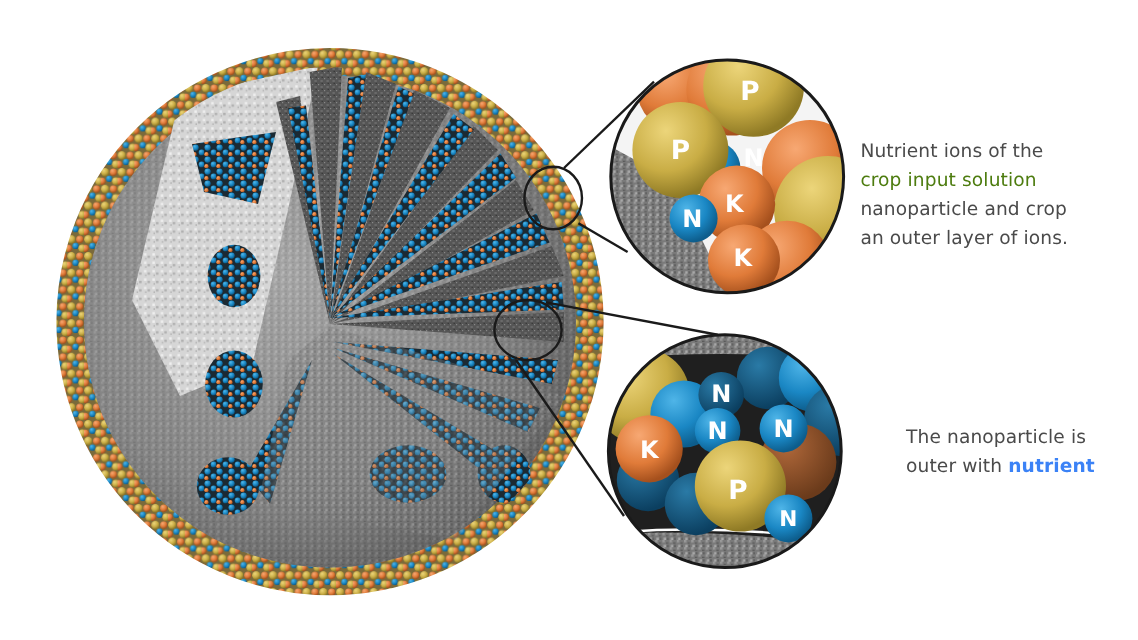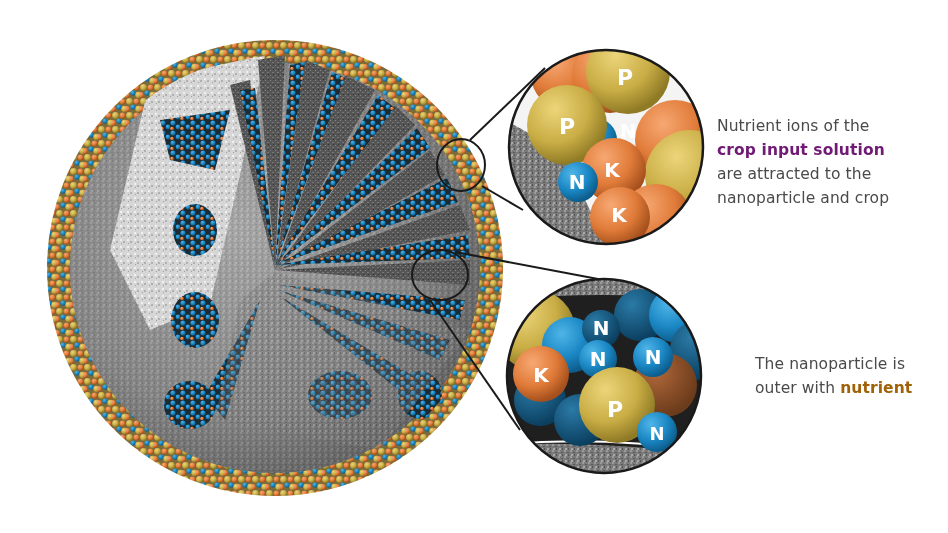--- a/index.html
+++ b/index.html
@@ -1,21 +1,21 @@
 <!DOCTYPE html>
 <html><head>
 <meta charset="utf-8">
 <style>
   html,body{margin:0;padding:0;background:#ffffff;}
   body{width:948px;height:533px;position:relative;overflow:hidden;font-family:"DejaVu Sans","Liberation Sans",sans-serif;}
   .stage{position:absolute;left:0;top:0;width:948px;height:533px;}
   svg{position:absolute;left:0;top:0;}
   .caption{position:absolute;color:#4a4a4a;font-size:15.5px;line-height:24px;letter-spacing:0.1px;}
-  .caption .hl-orange{color:#701a75;font-weight:bold;}
-  .caption .hl-blue{color:#a16207;font-weight:bold;}
+  .caption .hl-orange{color:#4d7c0f;font-weight:normal;}
+  .caption .hl-blue{color:#3b82f6;font-weight:bold;}
   .cap1{left:717px;top:79px;width:220px;margin-top:35px;}
   .cap2{left:719px;top:352px;width:220px;margin-left:36px;}
   .ion-label{font-family:"DejaVu Sans","Liberation Sans",sans-serif;font-weight:bold;fill:#ffffff;text-anchor:middle;dominant-baseline:central;}
 </style>
 </head>
 <body>
 
 <div class="stage">
 <svg width="948" height="533" viewBox="0 0 948 533">
   <defs>
@@ -203,21 +203,21 @@
       <text class="ion-label" x="541" y="375" font-size="20">K</text>
       <text class="ion-label" x="615" y="409" font-size="22">P</text>
       <text class="ion-label" x="657" y="433" font-size="18">N</text>
     </g>
   </g>
 </svg>
 
 <div class="caption cap1">
   <div>Nutrient ions of the</div>
   <div class="hl-orange">crop input solution</div>
-  <div>are attracted to the</div>
   <div>nanoparticle and crop</div>
+  <div>an outer layer of ions.</div>
 </div>
 
 <div class="caption cap2">
   <div>The nanoparticle is</div>
   <div><span>outer with </span><span class="hl-blue">nutrient</span></div>
 </div>
 </div>
 
 </body></html>

